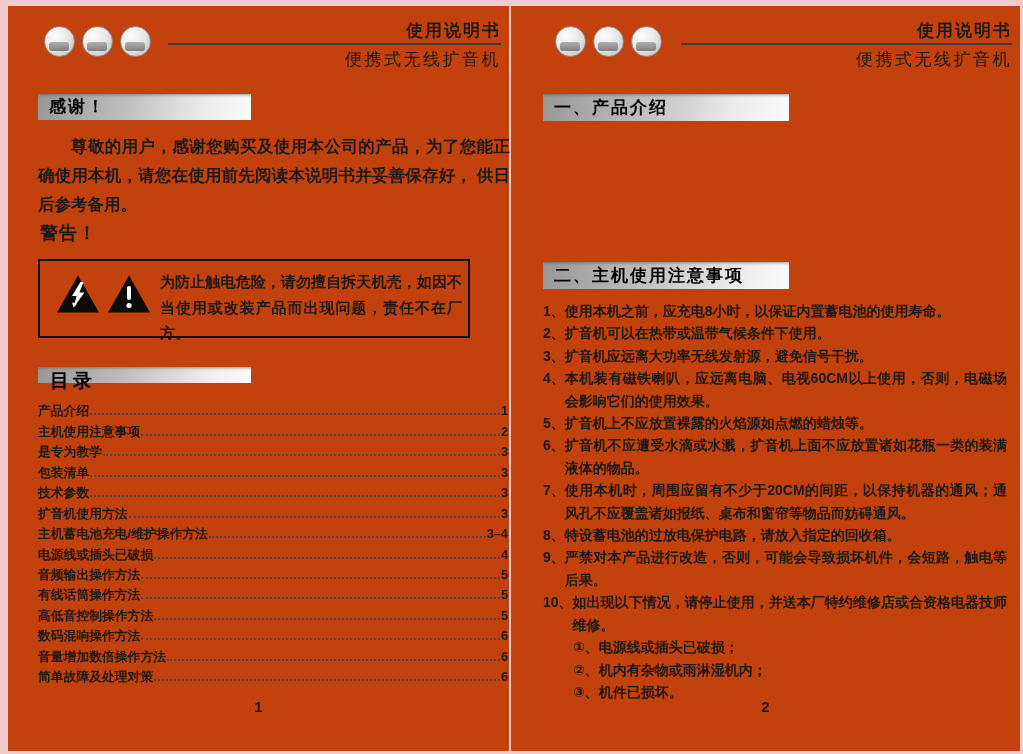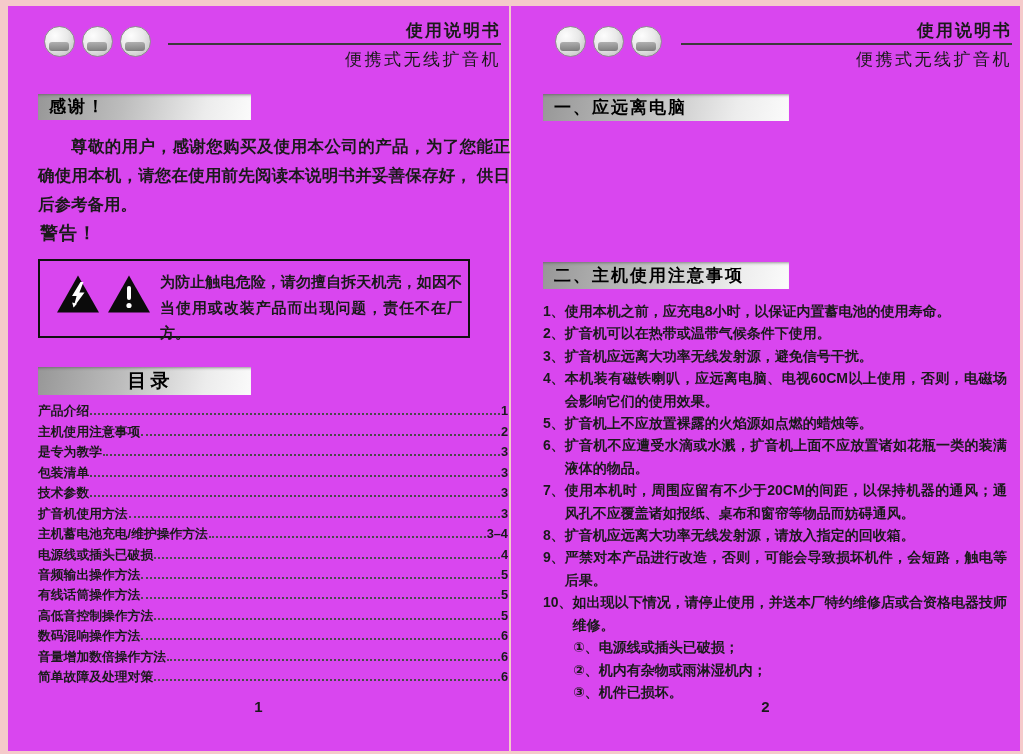--- a/index.html
+++ b/index.html
@@ -1,17 +1,17 @@
 <!DOCTYPE html>
 <html><head>
 <meta charset="utf-8">
 <style>
   html,body{margin:0;padding:0;background:#fff;}
   body{font-family:"Liberation Sans","DejaVu Sans",sans-serif;color:#1a1a1a;}
-  .sheet{position:relative;width:1023px;height:754px;background:#d946ef;overflow:hidden;
+  .sheet{position:relative;width:1023px;height:754px;background:#c2410c;overflow:hidden;
          border-top:6px solid #f5caca;border-left:8px solid #f5caca;
          border-right:3px solid #f5caca;border-bottom:3px solid #f5caca;box-sizing:border-box;}
   .divider{position:absolute;left:501px;top:0;width:2px;height:745px;background:#f2caca;}
   .page{position:absolute;top:0;height:745px;}
   .page-left{left:0;width:501px;}
   .page-right{left:503px;width:509px;}
 
   
   .badges{position:absolute;display:flex;gap:7px;}
   .page-left .badges{left:36px;top:20px;}
@@ -37,21 +37,21 @@
 
   
   .thanks-bar{left:30px;top:88px;width:213px;height:26px;line-height:26px;}
   .thanks-body{left:30px;top:126px;width:472px;font-size:16.5px;line-height:29px;text-indent:2em;}
   .warn-head{position:absolute;left:32px;top:215px;font-family:"DejaVu Serif","Liberation Serif",serif;
              font-size:18px;font-weight:700;letter-spacing:1px;}
   .warn-box{position:absolute;left:30px;top:253px;width:432px;height:79px;border:2px solid #101010;box-sizing:border-box;}
   .tri-wrap{position:absolute;left:16px;top:13px;display:flex;gap:7px;}
   .warn-text{position:absolute;left:120px;top:8px;width:302px;font-size:15px;line-height:25.5px;
              font-weight:600;text-align:justify;}
-  .toc-bar{left:30px;top:361px;width:213px;height:28px;line-height:28px;font-size:19px;text-align:center;}
+  .toc-bar{left:30px;top:361px;width:213px;height:16px;line-height:28px;font-size:19px;}
   .toc{position:absolute;left:30px;top:393px;width:470px;}
   .toc-row{display:flex;align-items:flex-end;height:20.45px;font-size:12.8px;font-weight:700;}
   .toc-label{white-space:nowrap;line-height:16px;}
   .toc-leader{flex:1;border-bottom:2px dotted #4a4a4a;margin:0 1px 4px 1px;}
   .toc-page{white-space:nowrap;line-height:16px;}
   .pagenum{position:absolute;bottom:36px;width:100%;text-align:center;font-size:15px;font-weight:700;}
 
   
   .s1-bar{left:32px;top:88px;width:246px;height:27px;line-height:27px;}
   .s1-body{left:32px;top:124px;width:462px;font-size:14px;line-height:22.4px;text-indent:2em;}
@@ -182,21 +182,21 @@
       <div class="badge"></div>
       <div class="badge"></div>
       <div class="badge"></div>
     </div>
     <div class="titleblock">
       <div class="doc-title">使用说明书</div>
       <div class="rule"></div>
       <div class="doc-subtitle">便携式无线扩音机</div>
     </div>
 
-    <div class="gbar gbar-sm s1-bar">一、应远离电脑</div>
+    <div class="gbar gbar-sm s1-bar">一、产品介绍</div>
 
     <div class="gbar gbar-sm s2-bar">二、主机使用注意事项</div>
 
     <div class="notes">
       <div class="note">
           <span class="num">1、</span>
           <span class="txt">使用本机之前，应充电8小时，以保证内置蓄电池的使用寿命。</span>
         </div>
       <div class="note">
           <span class="num">2、</span>
@@ -217,21 +217,21 @@
       <div class="note">
           <span class="num">6、</span>
           <span class="txt">扩音机不应遭受水滴或水溅，扩音机上面不应放置诸如花瓶一类的装满液体的物品。</span>
         </div>
       <div class="note">
           <span class="num">7、</span>
           <span class="txt">使用本机时，周围应留有不少于20CM的间距，以保持机器的通风；通风孔不应覆盖诸如报纸、桌布和窗帘等物品而妨碍通风。</span>
         </div>
       <div class="note">
           <span class="num">8、</span>
-          <span class="txt">扩音机应远离大功率无线发射源，请放入指定的回收箱。</span>
+          <span class="txt">特设蓄电池的过放电保护电路，请放入指定的回收箱。</span>
         </div>
       <div class="note">
           <span class="num">9、</span>
           <span class="txt">严禁对本产品进行改造，否则，可能会导致损坏机件，会短路，触电等后果。</span>
         </div>
       <div class="note">
           <span class="num">10、</span>
           <span class="txt">如出现以下情况，请停止使用，并送本厂特约维修店或合资格电器技师维修。</span>
         </div>
       <div class="subnotes">

